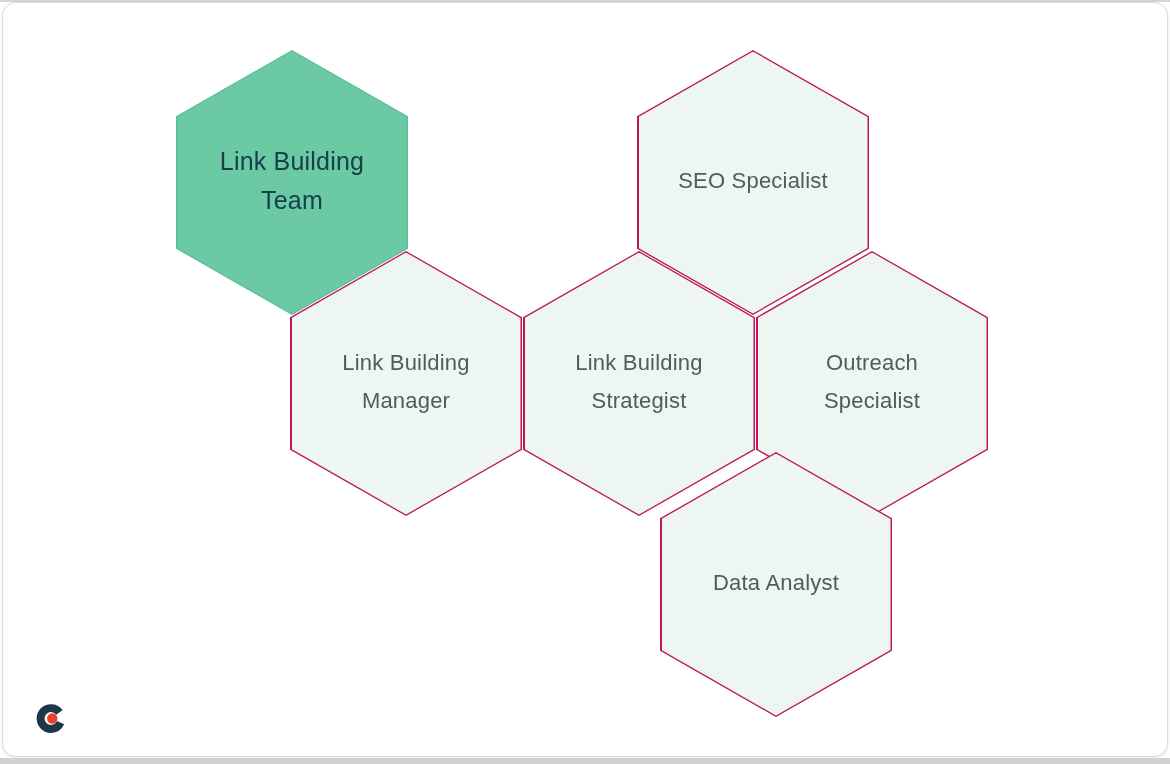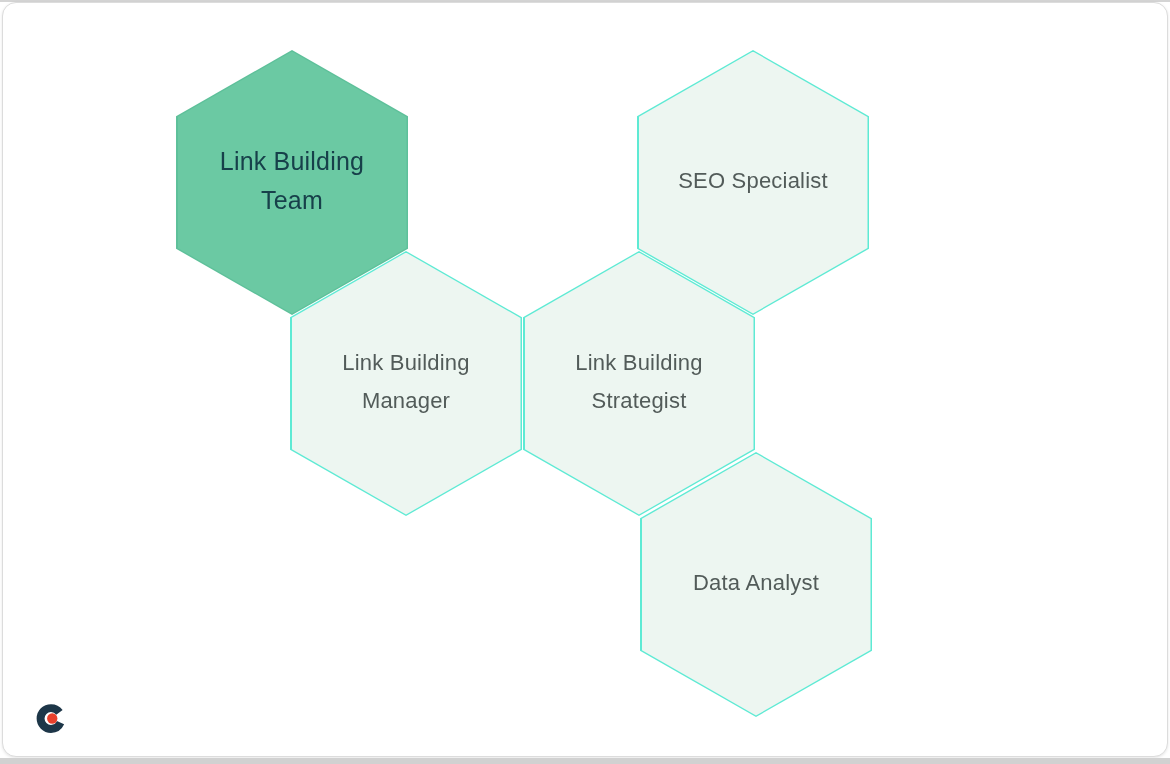--- a/index.html
+++ b/index.html
@@ -36,21 +36,21 @@
     border: 1px solid #dcdcdc;
     border-radius: 14px;
     box-shadow: 0 1px 3px rgba(0,0,0,0.10);
   }
   
   .hex {
     position: absolute;
     width: 232px;
     height: 265px;
     clip-path: polygon(50% 0%, 100% 25%, 100% 75%, 50% 100%, 0% 75%, 0% 25%);
-    background: #5eead4; 
+    background: #be185d; 
   }
   .hex-fill {
     position: absolute;
     inset: 1.5px;
     clip-path: polygon(50% 0%, 100% 25%, 100% 75%, 50% 100%, 0% 75%, 0% 25%);
     background: #edf6f1; 
     display: flex;
     align-items: center;
     justify-content: center;
   }
@@ -72,21 +72,21 @@
     font-weight: 500;
     color: #17404a;
   }
   
   .pos-team       { left: 176px; top: 50px;  }
   .pos-seo        { left: 637px; top: 50px;  }
   .pos-manager    { left: 290px; top: 251px; }
   .pos-strategist { left: 523px; top: 251px; }
   .pos-outreach   { left: 756px; top: 251px; }
   .pos-content    { left: 407px; top: 452px; }
-  .pos-data       { left: 640px; top: 452px; }
+  .pos-data       { left: 660px; top: 452px; }
 
   .logo {
     position: absolute;
     left: 36px; top: 700px;
     width: 30px; height: 37px;
   }
   .logo svg { display: block; width: 100%; height: 100%; }
 </style>
 </head>
 <body>
@@ -115,20 +115,26 @@
     </div>
   </div>
 
   <div class="hex pos-strategist">
     <div class="hex-fill">
       <div class="hex-label">Link Building
 Strategist</div>
     </div>
   </div>
 
+  <div class="hex pos-outreach">
+    <div class="hex-fill">
+      <div class="hex-label">Outreach
+Specialist</div>
+    </div>
+  </div>
 
 
   <div class="hex pos-data">
     <div class="hex-fill">
       <div class="hex-label">Data Analyst</div>
     </div>
   </div>
 
   <div class="logo">
     <svg viewBox="0 0 36 36" aria-hidden="true">

